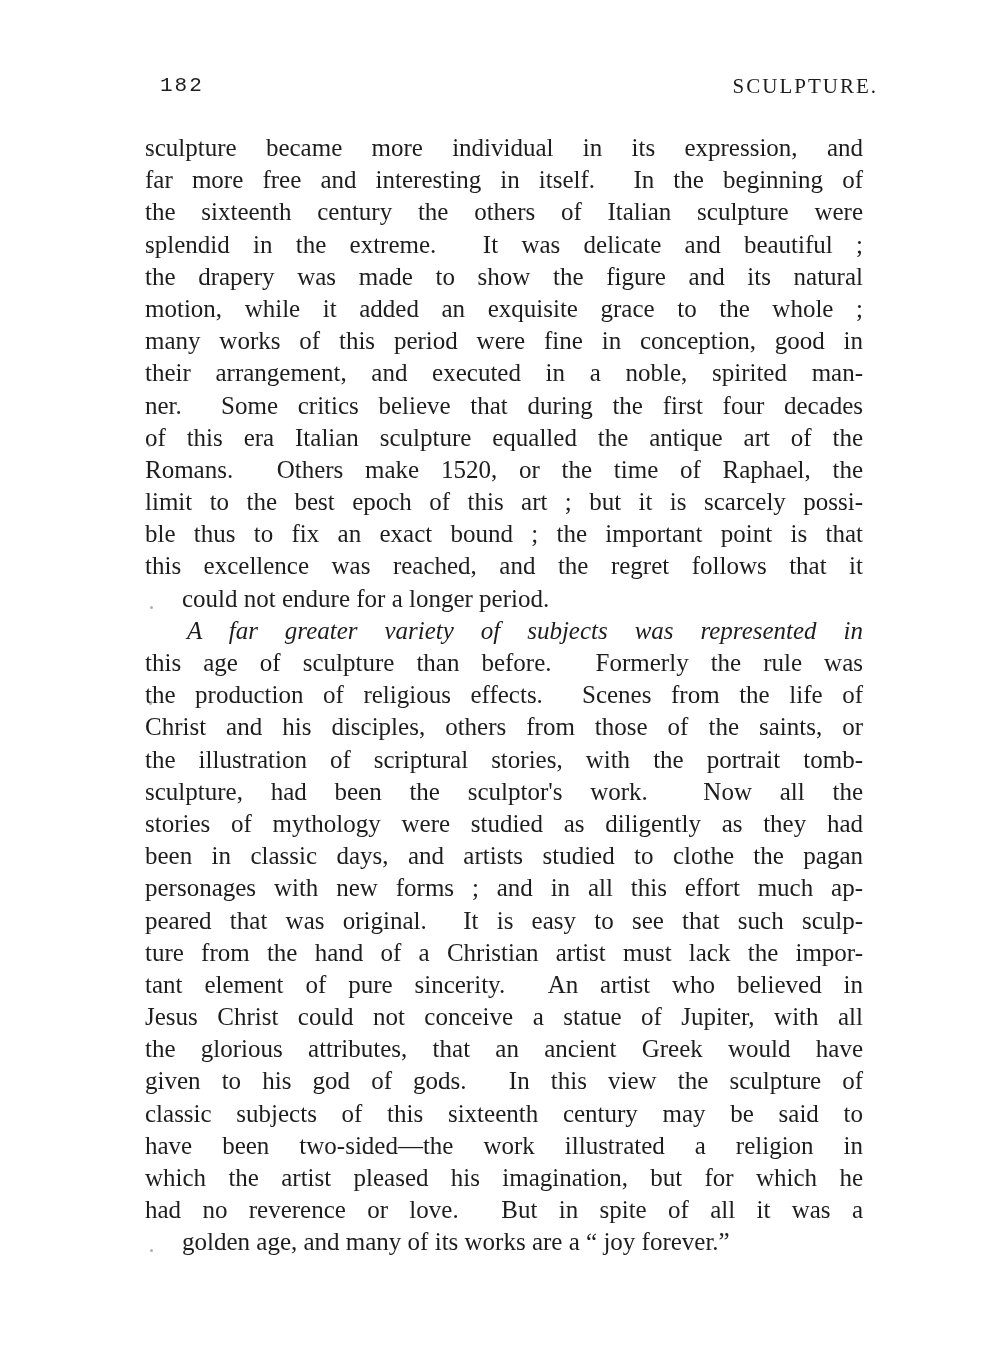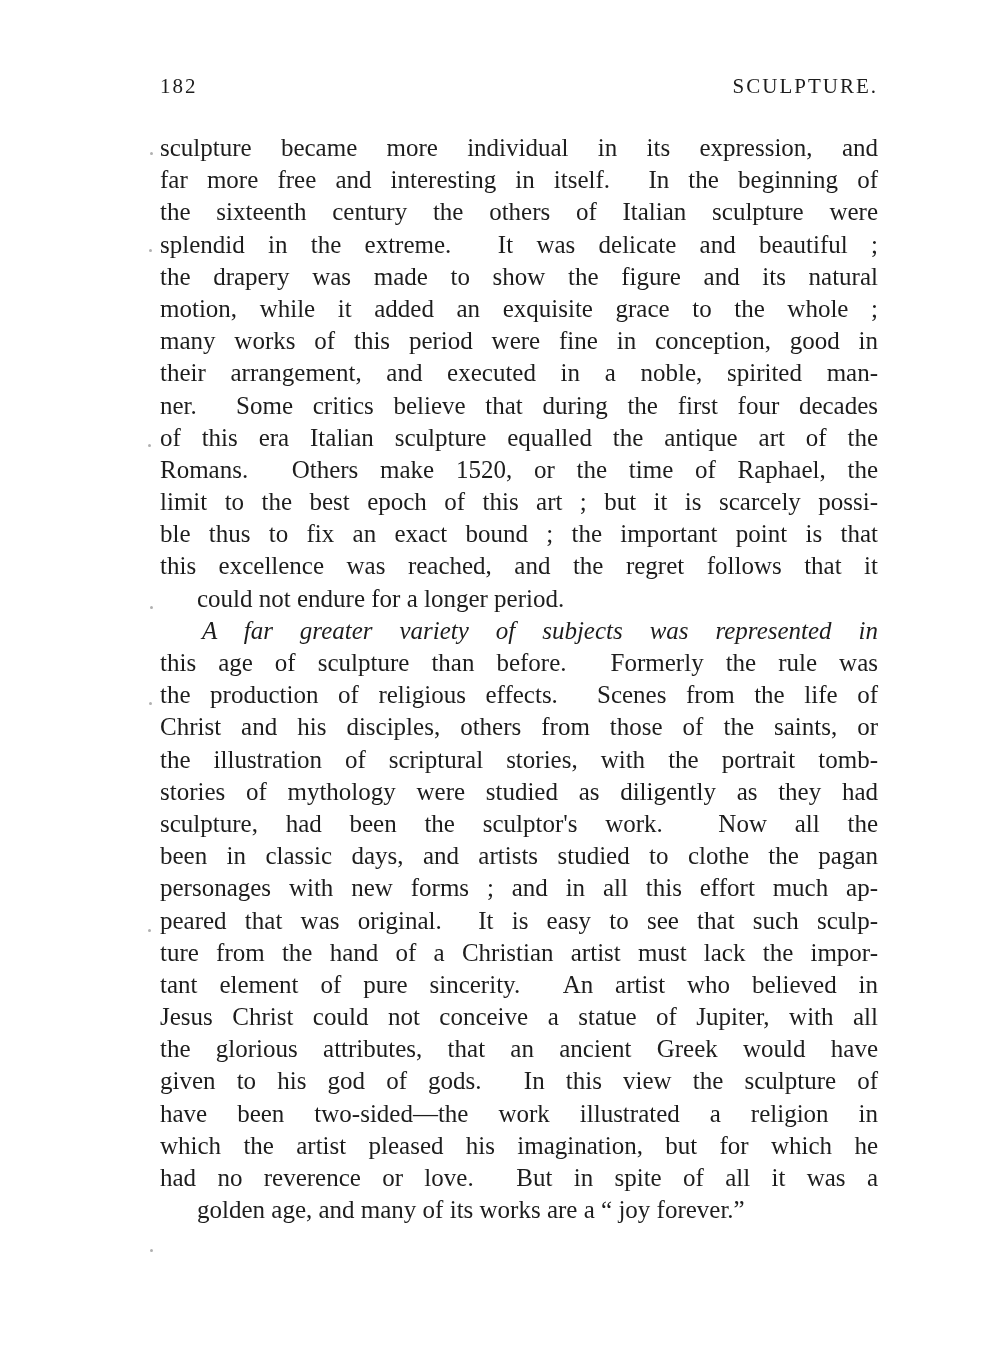--- a/index.html
+++ b/index.html
@@ -18,32 +18,33 @@
     left: 160px;
     width: 718px;
     height: 28px;
     font-size: 21px;
   }
   .page-number {
     position: absolute;
     left: 0;
     top: 0;
     letter-spacing: 2px;
+    font-family: Liberation Mono, monospace;
   }
   .running-title {
     position: absolute;
     left: 0;
     right: 0;
     top: 0;
     text-align: right;
     letter-spacing: 2px;
   }
   .text-block {
     position: absolute;
-    left: 160px;
+    left: 145px;
     top: 132px;
     width: 718px;
     font-size: 25px;
   }
   .line {
     height: 32.2px;
     line-height: 32.2px;
     text-align: justify;
     text-align-last: justify;
     white-space: pre-wrap;
@@ -94,30 +95,31 @@
         <div class="line">ble thus to fix an exact bound ; the important point is that</div>
         <div class="line">this excellence was reached, and the regret follows that it</div>
         <div class="line para-last">could not endure for a longer period.</div>
       </div>
       <div>
         <div class="line indent-first">A far greater variety of subjects was represented in</div>
         <div class="line">this age of sculpture than before.  Formerly the rule was</div>
         <div class="line">the production of religious effects.  Scenes from the life of</div>
         <div class="line">Christ and his disciples, others from those of the saints, or</div>
         <div class="line">the illustration of scriptural stories, with the portrait tomb-</div>
+        <div class="line">sculpture, had been the sculptor's work.  Now all the</div>
         <div class="line">stories of mythology were studied as diligently as they had</div>
-        <div class="line">sculpture, had been the sculptor's work.  Now all the</div>
         <div class="line">been in classic days, and artists studied to clothe the pagan</div>
         <div class="line">personages with new forms ; and in all this effort much ap-</div>
         <div class="line">peared that was original.  It is easy to see that such sculp-</div>
         <div class="line">ture from the hand of a Christian artist must lack the impor-</div>
         <div class="line">tant element of pure sincerity.  An artist who believed in</div>
         <div class="line">Jesus Christ could not conceive a statue of Jupiter, with all</div>
         <div class="line">the glorious attributes, that an ancient Greek would have</div>
         <div class="line">given to his god of gods.  In this view the sculpture of</div>
+        <div class="line">classic subjects of this sixteenth century may be said to</div>
         <div class="line">have been two-sided—the work illustrated a religion in</div>
         <div class="line">which the artist pleased his imagination, but for which he</div>
         <div class="line">had no reverence or love.  But in spite of all it was a</div>
         <div class="line para-last">golden age, and many of its works are a “ joy forever.”</div>
       </div>
     </div>
 
 <div class="speck" style="left: 150px; top: 152px;"></div>
     <div class="speck" style="left: 149px; top: 249px;"></div>
     <div class="speck" style="left: 148px; top: 444px;"></div>

